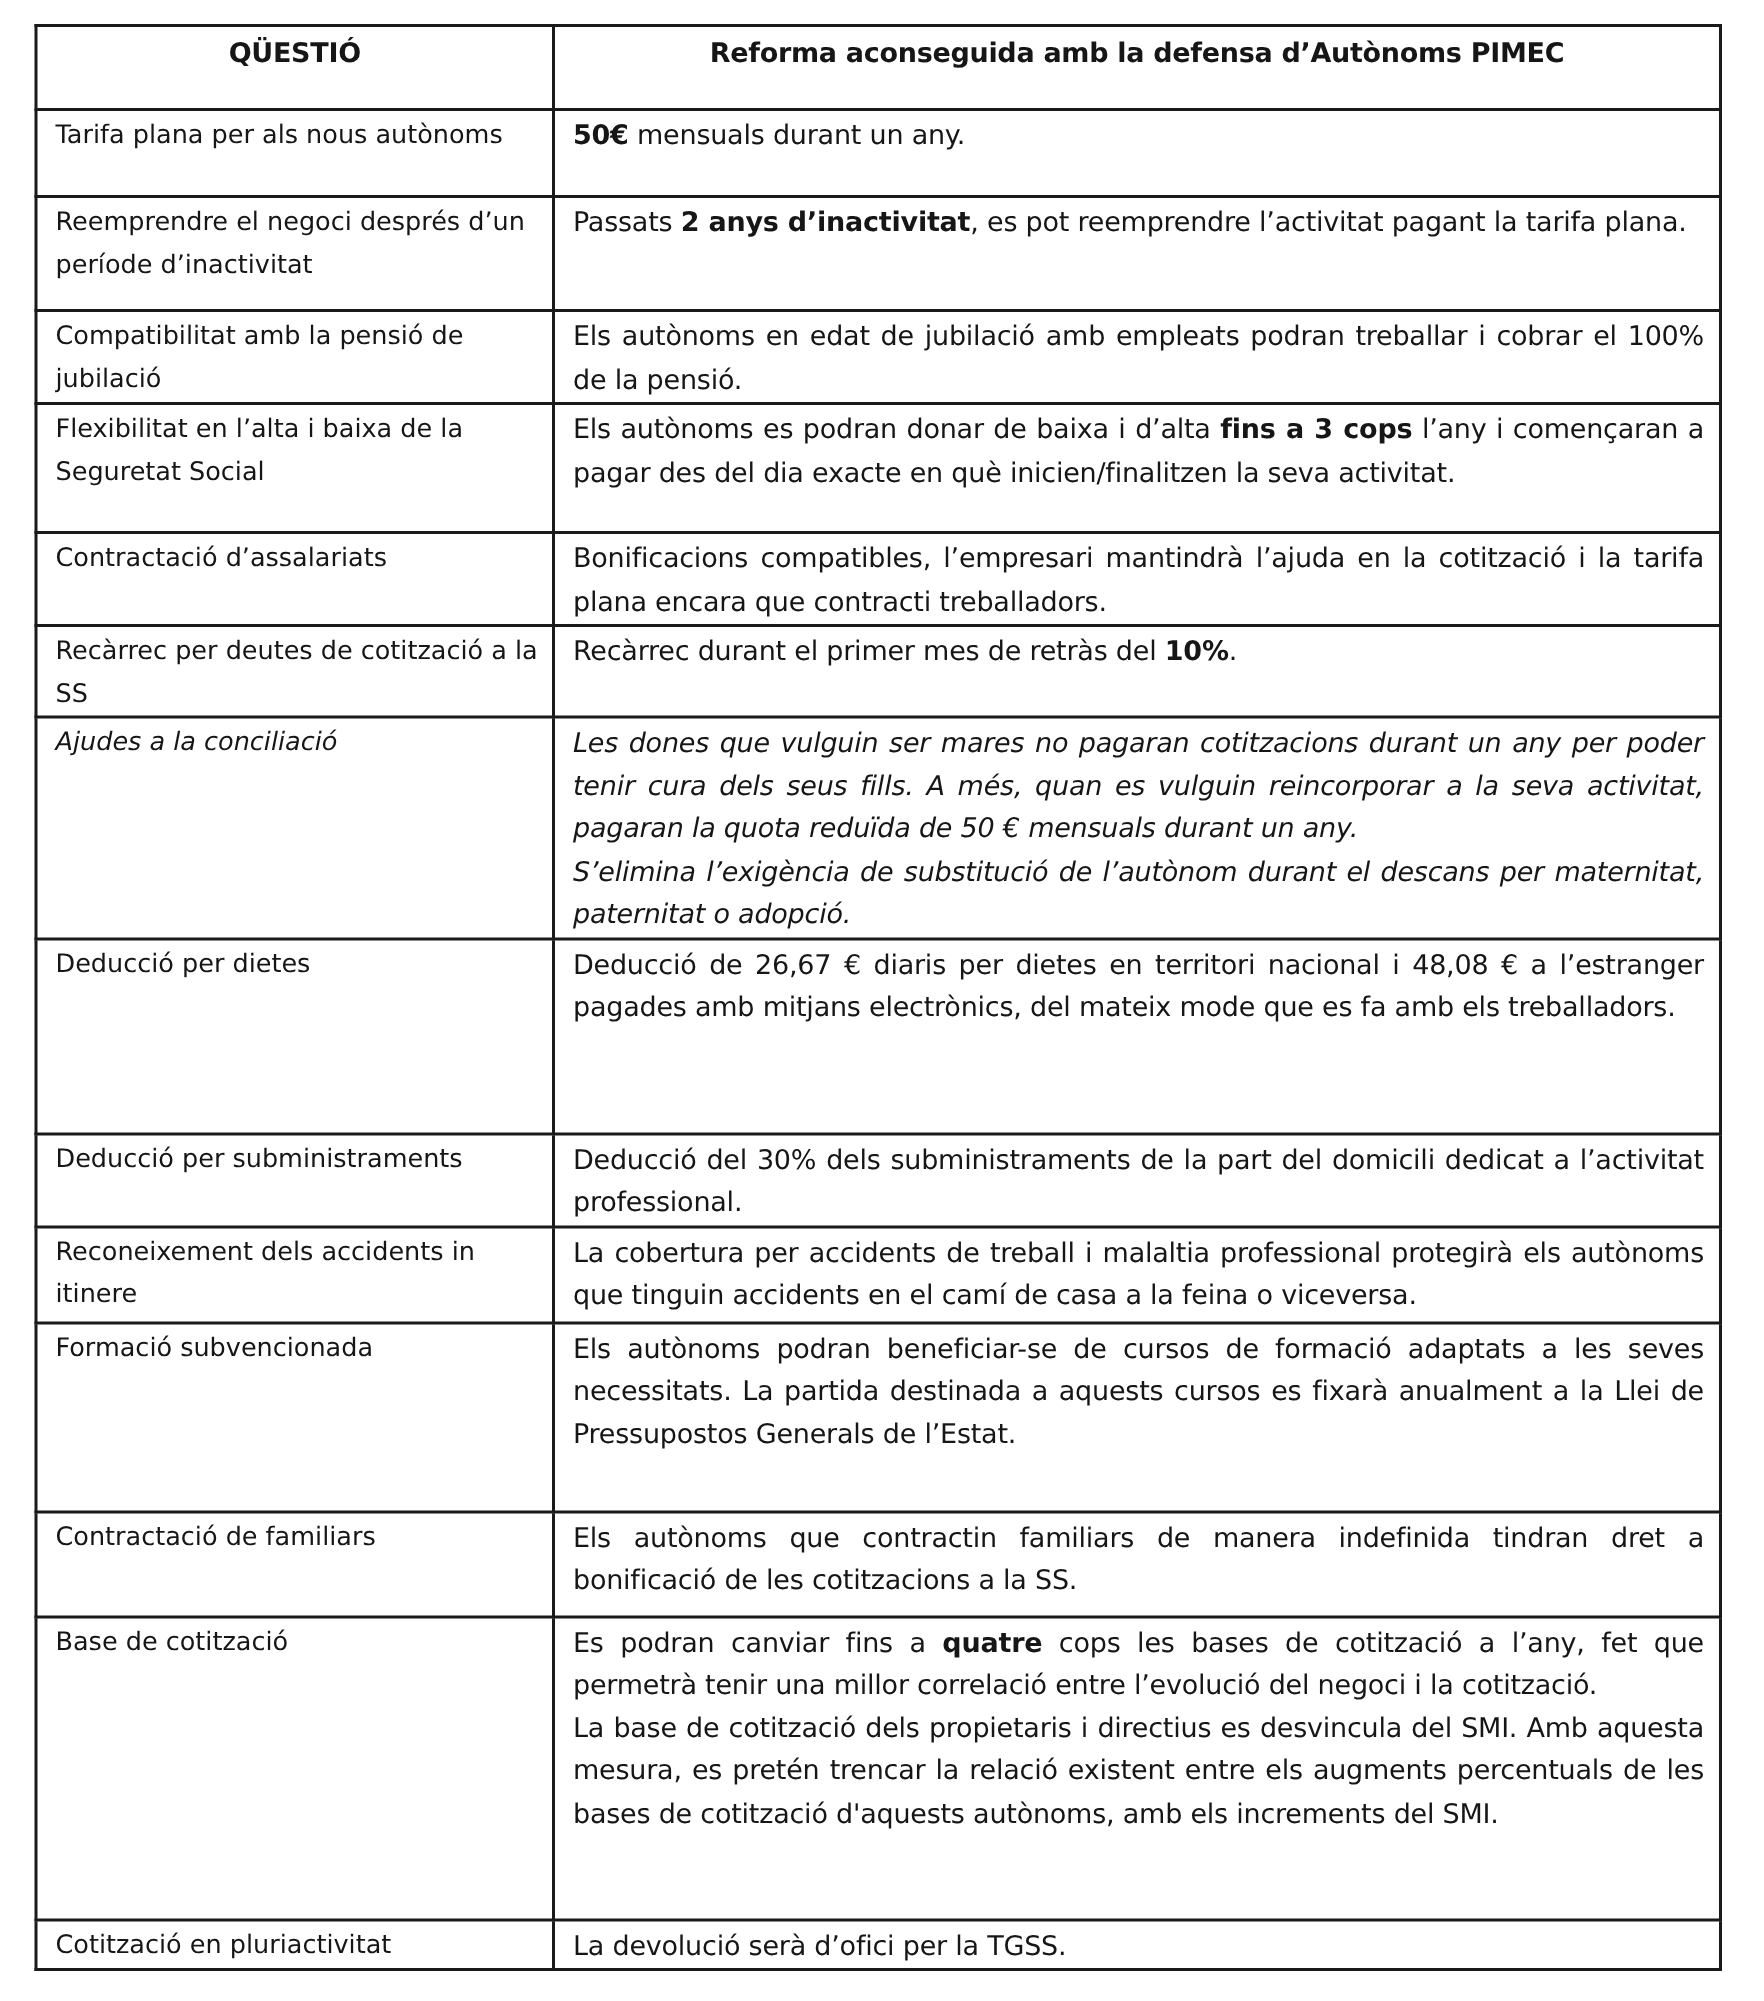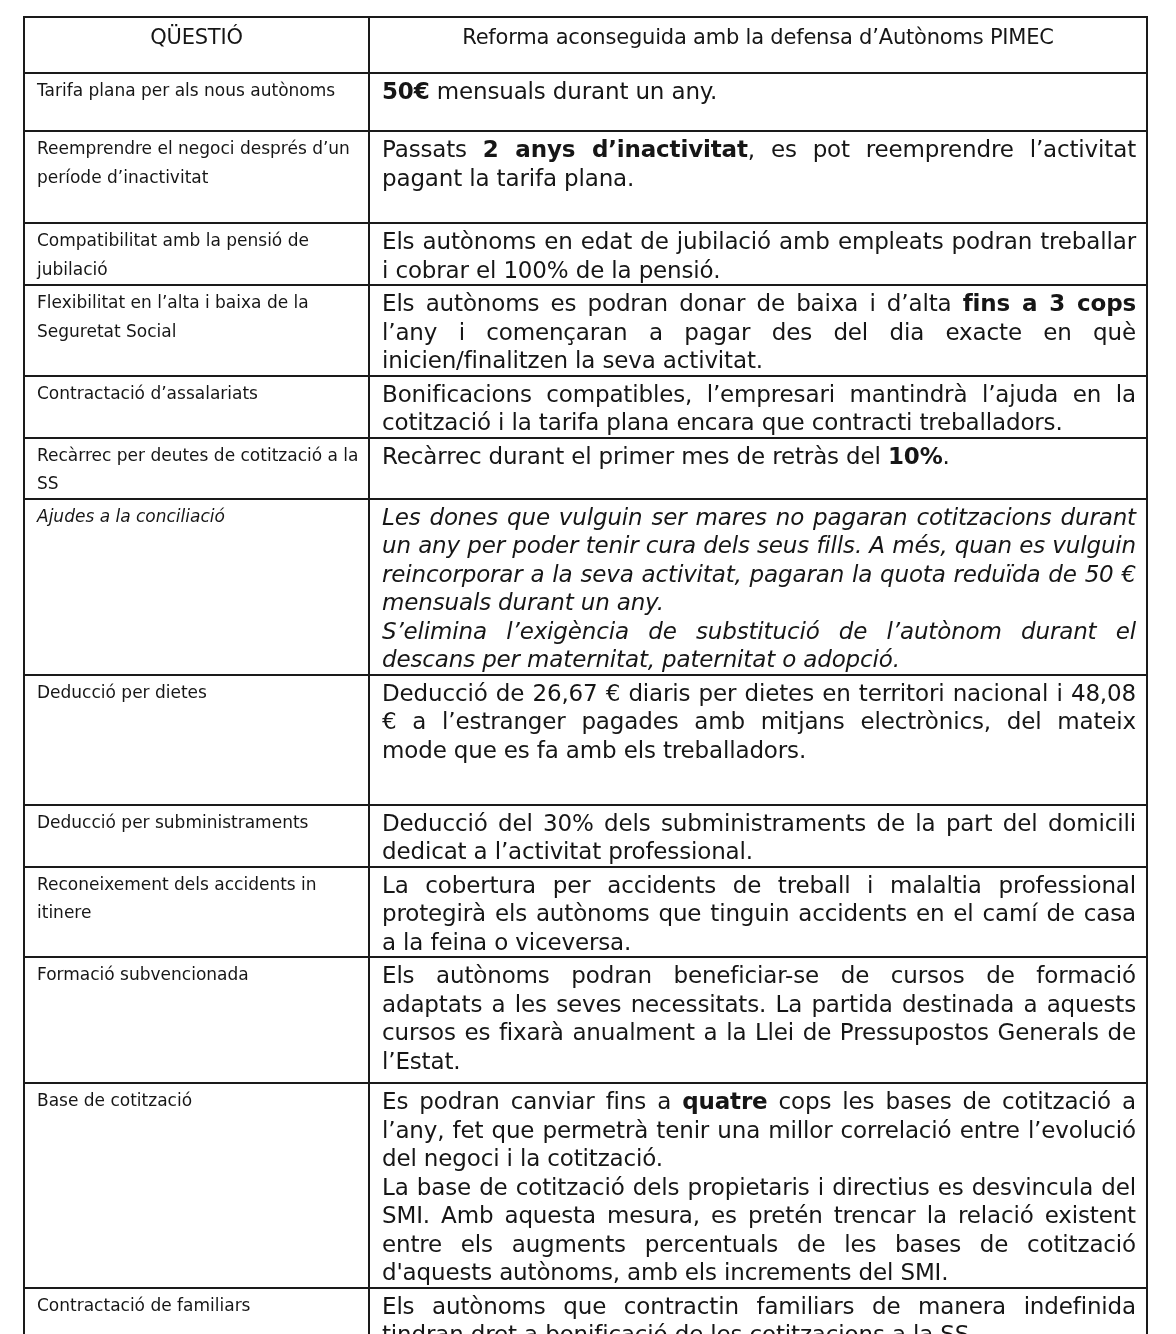--- a/index.html
+++ b/index.html
@@ -7,24 +7,24 @@
          font-family: "DejaVu Sans", "Liberation Sans", sans-serif; color: #161616; }
   #doc-table {
     position: absolute; left: 23px; top: 16px; width: 1123px;
     border-collapse: collapse; table-layout: fixed;
   }
   #doc-table td, #doc-table th {
     border: 2px solid #1a1a1a; vertical-align: top; padding: 0;
   }
   col.c1 { width: 345px; }
   col.c2 { width: 778px; }
-  th { font-weight: normal; font-size: 21px; text-align: center; margin-top: 36px; }
+  th { font-weight: bold; font-size: 18px; text-align: center; margin-top: 36px; }
   th .h { padding-top: 7px; letter-spacing: -0.2px; }
   td.q { font-size: 17px; line-height: 28.5px; padding: 2px 6px 0 12px !important; }
-  td.a { font-size: 23px; line-height: 28.5px; padding: 3px 10px 0 12px !important; text-align: justify; letter-spacing: -0.15px; }
+  td.a { font-size: 18px; line-height: 28.5px; padding: 3px 10px 0 12px !important; text-align: justify; letter-spacing: -0.15px; }
   .p { margin: 0; }
   b { font-weight: bold; }
 </style>
 </head>
 <body>
 
 <table id="doc-table">
   <colgroup>
       <col class="c1">
       <col class="c2">
@@ -39,21 +39,21 @@
         </th>
     </tr>
   </thead>
   <tbody id="rows">
       <tr style="height: 58px;">
         <td class="q"><span>Tarifa plana per als nous autònoms</span></td>
         <td class="a">
           <p class="p"><b>50€</b><span> mensuals durant un any.</span></p>
         </td>
       </tr>
-      <tr style="height: 92px;">
+      <tr style="height: 76px;">
         <td class="q"><span>Reemprendre el negoci després d’un període d’inactivitat</span></td>
         <td class="a">
           <p class="p"><span>Passats </span><b>2 anys d’inactivitat</b><span>, es pot reemprendre l’activitat pagant la tarifa plana.</span></p>
         </td>
       </tr>
       <tr style="height: 58px; border-radius: 16px;">
         <td class="q"><span>Compatibilitat amb la pensió de jubilació</span></td>
         <td class="a">
           <p class="p"><span>Els autònoms en edat de jubilació amb empleats podran treballar i cobrar el 100% de la pensió.</span></p>
         </td>
@@ -100,31 +100,31 @@
         <td class="a">
           <p class="p"><span>La cobertura per accidents de treball i malaltia professional protegirà els autònoms que tinguin accidents en el camí de casa a la feina o viceversa.</span></p>
         </td>
       </tr>
       <tr style="height: 126px;">
         <td class="q"><span>Formació subvencionada</span></td>
         <td class="a">
           <p class="p"><span>Els autònoms podran beneficiar-se de cursos de formació adaptats a les seves necessitats. La partida destinada a aquests cursos es fixarà anualment a la Llei de Pressupostos Generals de l’Estat.</span></p>
         </td>
       </tr>
+      <tr style="height: 70px;">
+        <td class="q"><span>Contractació de familiars</span></td>
+        <td class="a">
+          <p class="p"><span>Els autònoms que contractin familiars de manera indefinida tindran dret a bonificació de les cotitzacions a la SS.</span></p>
+        </td>
+      </tr>
       <tr style="height: 202px;">
         <td class="q"><span>Base de cotització</span></td>
         <td class="a">
           <p class="p"><span>Es podran canviar fins a </span><b>quatre</b><span> cops les bases de cotització a l’any, fet que permetrà tenir una millor correlació entre l’evolució del negoci i la cotització.</span></p>
           <p class="p"><span>La base de cotització dels propietaris i directius es desvincula del SMI. Amb aquesta mesura, es pretén trencar la relació existent entre els augments percentuals de les bases de cotització d'aquests autònoms, amb els increments del SMI.</span></p>
-        </td>
-      </tr>
-      <tr style="height: 70px;">
-        <td class="q"><span>Contractació de familiars</span></td>
-        <td class="a">
-          <p class="p"><span>Els autònoms que contractin familiars de manera indefinida tindran dret a bonificació de les cotitzacions a la SS.</span></p>
         </td>
       </tr>
       <tr style="height: 29px;">
         <td class="q" style="padding-top: 0px;"><span>Cotització en pluriactivitat</span></td>
         <td class="a" style="padding-top: 0px;">
           <p class="p"><span>La devolució serà d’ofici per la TGSS.</span></p>
         </td>
       </tr>
     </tbody>
 </table>

